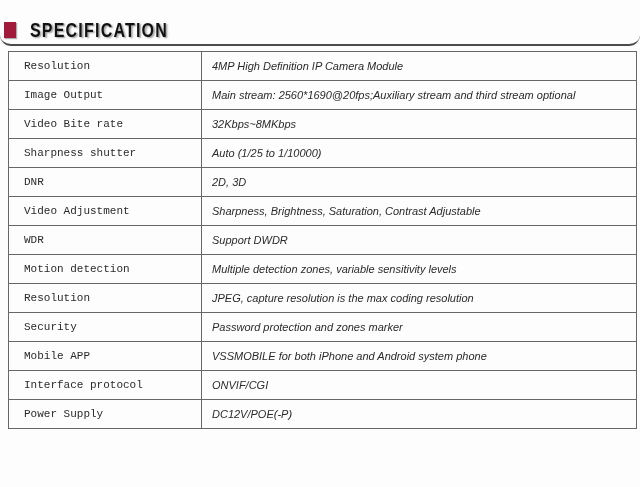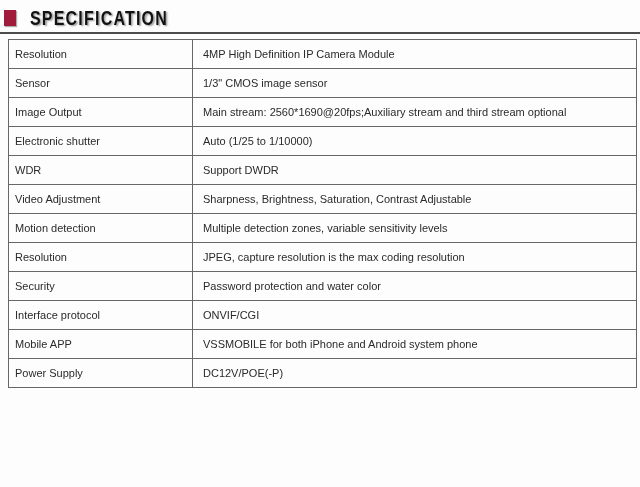--- a/index.html
+++ b/index.html
@@ -10,23 +10,24 @@
     width: 640px;
     height: 487px;
     background: #fdfdfd;
     font-family: "Liberation Sans", sans-serif;
     overflow: hidden;
     position: relative;
   }
   .header {
     position: relative;
     height: 24px;
-    padding-top: 8px;
+    padding-top: 20px;
     border-bottom: 2px solid #4c4c4c;
     white-space: nowrap;
+    border-radius: 11px;
   }
   .bullet {
     display: inline-block;
     width: 12px;
     height: 16px;
     margin: 2px 0 0 4px;
     vertical-align: top;
     box-shadow: 1px 1px 1px rgba(120,120,120,0.6);
   }
   .title {
@@ -52,93 +53,99 @@
     border: 1px solid #676767;
     height: 26px;
     font-size: 11px;
     color: #2a2a2a;
     vertical-align: middle;
     overflow: hidden;
     white-space: nowrap;
   }
   td.label {
     width: 176px;
-    padding-left: 6px;
+    padding-left: 15px;
+    font-family: Liberation Mono, monospace;
   }
   td.value {
     padding-left: 10px;
+    font-style: italic;
   }
 </style>
 </head>
 <body>
 
 <div class="header">
   <span class="bullet" style="background: rgb(160, 28, 58);"></span>
   <span class="title">SPECIFICATION</span>
 </div>
 
 <table class="spec">
   <tbody>
   <tr>
     <td class="label">Resolution</td>
     <td class="value">4MP High Definition IP Camera Module</td>
   </tr>
 
-  <tr>
-    <td class="label">Sensor</td>
-    <td class="value">1/3" CMOS image sensor</td>
-  </tr>
 
   <tr>
     <td class="label">Image Output</td>
     <td class="value">Main stream: 2560*1690@20fps;Auxiliary stream and third stream optional</td>
   </tr>
 
+  <tr>
+    <td class="label">Video Bite rate</td>
+    <td class="value">32Kbps~8MKbps</td>
+  </tr>
 
   <tr>
-    <td class="label">Electronic shutter</td>
+    <td class="label">Sharpness shutter</td>
     <td class="value">Auto (1/25 to 1/10000)</td>
   </tr>
 
 
-
   <tr>
-    <td class="label">WDR</td>
-    <td class="value">Support DWDR</td>
+    <td class="label">DNR</td>
+    <td class="value">2D, 3D</td>
   </tr>
 
   <tr>
     <td class="label">Video Adjustment</td>
     <td class="value">Sharpness, Brightness, Saturation, Contrast Adjustable</td>
+  </tr>
+
+  <tr>
+    <td class="label">WDR</td>
+    <td class="value">Support DWDR</td>
   </tr>
 
 
   <tr>
     <td class="label">Motion detection</td>
     <td class="value">Multiple detection zones, variable sensitivity levels</td>
   </tr>
 
   <tr>
     <td class="label">Resolution</td>
     <td class="value">JPEG, capture resolution is the max coding resolution</td>
   </tr>
 
   <tr>
     <td class="label">Security</td>
-    <td class="value">Password protection and water color</td>
+    <td class="value">Password protection and zones marker</td>
+  </tr>
+
+  <tr>
+    <td class="label">Mobile APP</td>
+    <td class="value">VSSMOBILE for both iPhone and Android system phone</td>
   </tr>
 
   <tr>
     <td class="label">Interface protocol</td>
     <td class="value">ONVIF/CGI</td>
-  </tr>
-
-  <tr>
-    <td class="label">Mobile APP</td>
-    <td class="value">VSSMOBILE for both iPhone and Android system phone</td>
   </tr>
 
   <tr>
     <td class="label">Power Supply</td>
     <td class="value">DC12V/POE(-P)</td>
   </tr>
 
 </tbody>
 </table>
 

